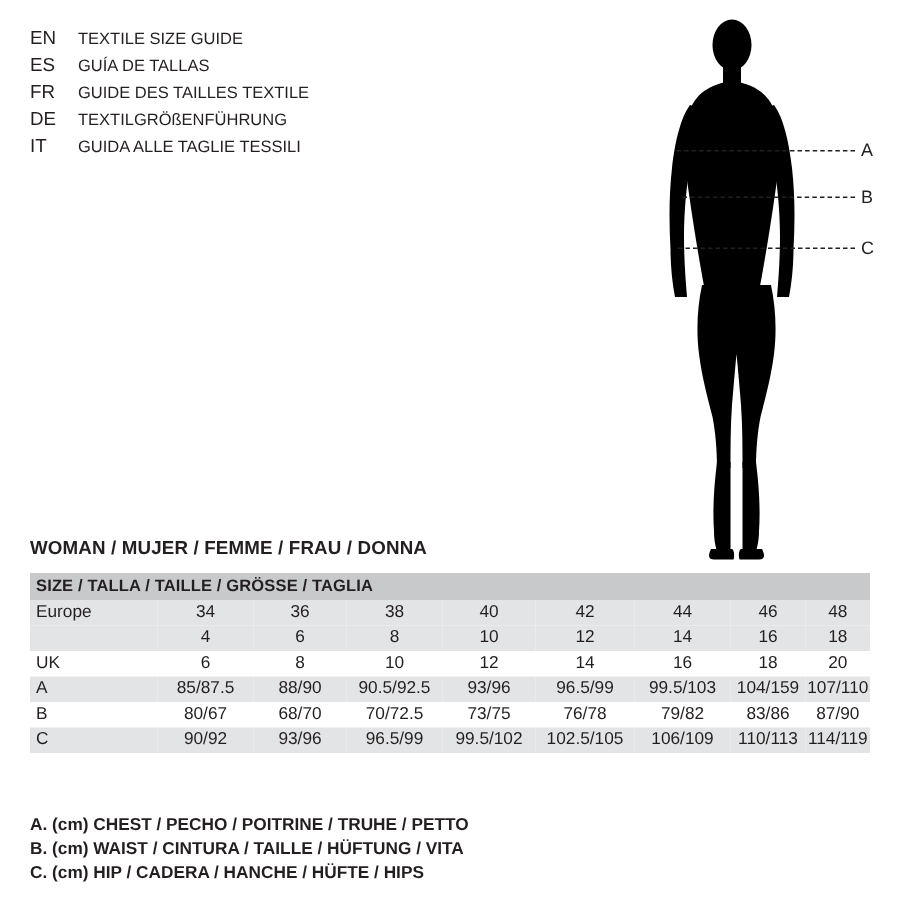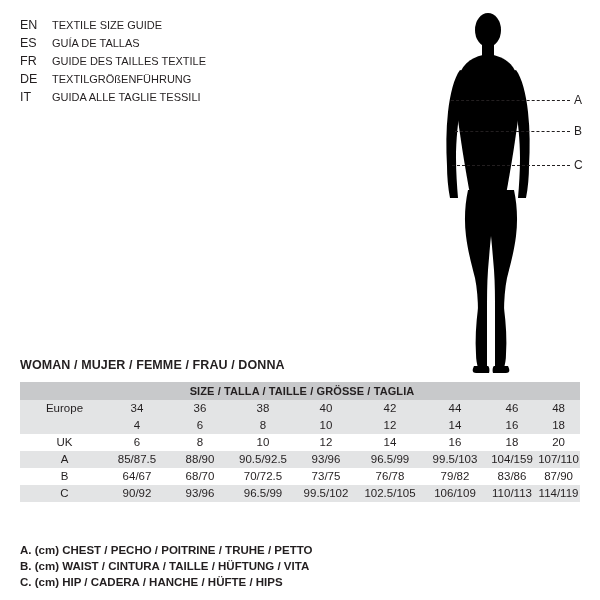--- a/index.html
+++ b/index.html
@@ -97,21 +97,21 @@
     color: #231f20;
   }
   table.size-table td {
     padding: 0;
     height: 17px;
     line-height: 17px;
     text-align: center;
     vertical-align: middle;
   }
   table.size-table td.first {
-    text-align: center;
+    text-align: left;
     padding-left: 4px;
     margin-left: 20px;
   }
   tr.head-row td {
     background: #c8c9cb;
     font-weight: bold;
     font-size: 11px;
     letter-spacing: 0.1px;
     height: 18px;
     line-height: 18px;
@@ -308,21 +308,21 @@
           <td>90.5/92.5</td>
           <td>93/96</td>
           <td>96.5/99</td>
           <td>99.5/103</td>
           <td>104/159</td>
           <td>107/110</td>
         </tr>
 
         <tr class="plain">
           <td class="first">B</td>
-          <td>64/67</td>
+          <td>80/67</td>
           <td>68/70</td>
           <td>70/72.5</td>
           <td>73/75</td>
           <td>76/78</td>
           <td>79/82</td>
           <td>83/86</td>
           <td>87/90</td>
         </tr>
 
         <tr class="shade">

